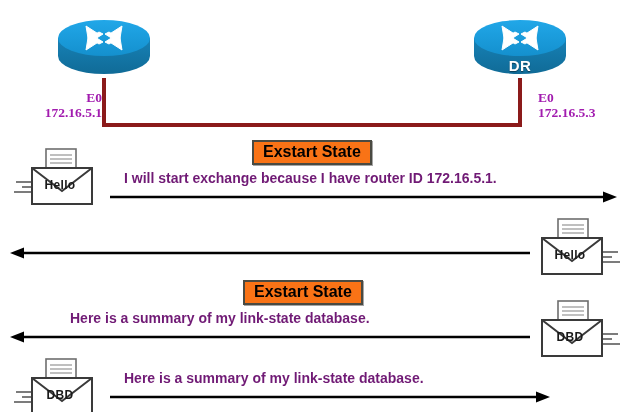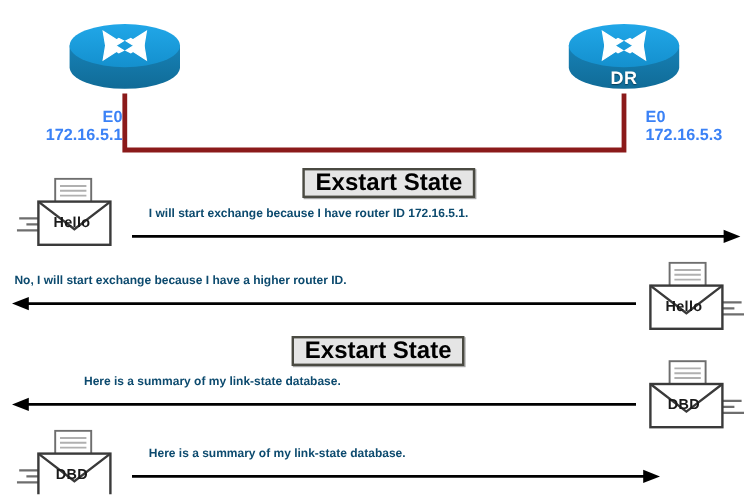--- a/index.html
+++ b/index.html
@@ -48,35 +48,36 @@
     position: absolute;
     left: 0;
     top: 70px;
   }
 
   
   .iface {
     position: absolute;
     font-size: 13.5px;
     font-weight: bold;
-    color: #3b82f6;
+    color: #a21caf;
     line-height: 15px;
     white-space: nowrap;
+    font-family: Liberation Serif, serif;
   }
   .iface .ifname { display: block; }
   .iface-left  { right: 527px; top: 90px;  text-align: right; }
   .iface-right { left: 538px;  top: 90px;  text-align: left; }
 
   
   .state-badge {
     position: absolute;
-    background: #e5e5e5;
+    background: #f97316;
     border: 2px solid #4a4a42;
     color: #000000;
-    font-size: 20px;
+    font-size: 16px;
     font-weight: bold;
     padding: 2px 9px 3px 9px;
     line-height: 16px;
     white-space: nowrap;
     box-shadow: 1px 1px 0 rgba(0,0,0,.35);
   }
   .badge-exstart  { left: 252px; top: 140px; }
   .badge-exchange { left: 243px; top: 280px; }
 
   
@@ -100,23 +101,23 @@
   }
 
   .env-hello-left  { left: 14px;  top: 148px; }
   .env-hello-right { left: 528px; top: 218px; }
   .env-dbd-right   { left: 528px; top: 300px; }
   .env-dbd-left    { left: 14px;  top: 358px; }
 
   
   .msg-text {
     position: absolute;
-    font-size: 10px;
-    font-weight: bold;
-    color: #0c4a6e;
+    font-size: 14px;
+    font-weight: bold;
+    color: #701a75;
     white-space: nowrap;
     line-height: 17px;
   }
   .msg-1 { left: 124px; top: 170px; }
   .msg-2 { left: 12px;  top: 226px; }
   .msg-3 { left: 70px;  top: 310px; }
   .msg-4 { left: 124px; top: 370px; }
 
   .arrow-svg { position: absolute; }
   .arrow-1 { left: 0; top: 190px; }
@@ -214,21 +215,20 @@
     </svg>
     <span class="env-text">Hello</span>
   </div>
 
   <div class="msg-text msg-1">I will start exchange because I have router ID 172.16.5.1.</div>
   <svg class="arrow-svg arrow-1" width="629" height="14">
     <line x1="110" y1="7" x2="607" y2="7" stroke="#000000" stroke-width="2.4"></line>
     <polygon points="617,7 603,1.5 603,12.5" fill="#000000"></polygon>
   </svg>
 
-  <div class="msg-text msg-2">No, I will start exchange because I have a higher router ID.</div>
   <svg class="arrow-svg arrow-2" width="629" height="14">
     <line x1="22" y1="7" x2="530" y2="7" stroke="#000000" stroke-width="2.4"></line>
     <polygon points="10,7 24,1.5 24,12.5" fill="#000000"></polygon>
   </svg>
 
   <div class="envelope env-hello-right">
     <svg width="92" height="58" viewBox="0 0 92 58">
       <rect x="30" y="1" width="30" height="20" fill="#ffffff" stroke="#6e6e6e" stroke-width="1.6"></rect>
       <line x1="34" y1="7" x2="56" y2="7" stroke="#b0b0b0" stroke-width="1.6"></line>
       <line x1="34" y1="11" x2="56" y2="11" stroke="#b0b0b0" stroke-width="1.6"></line>

